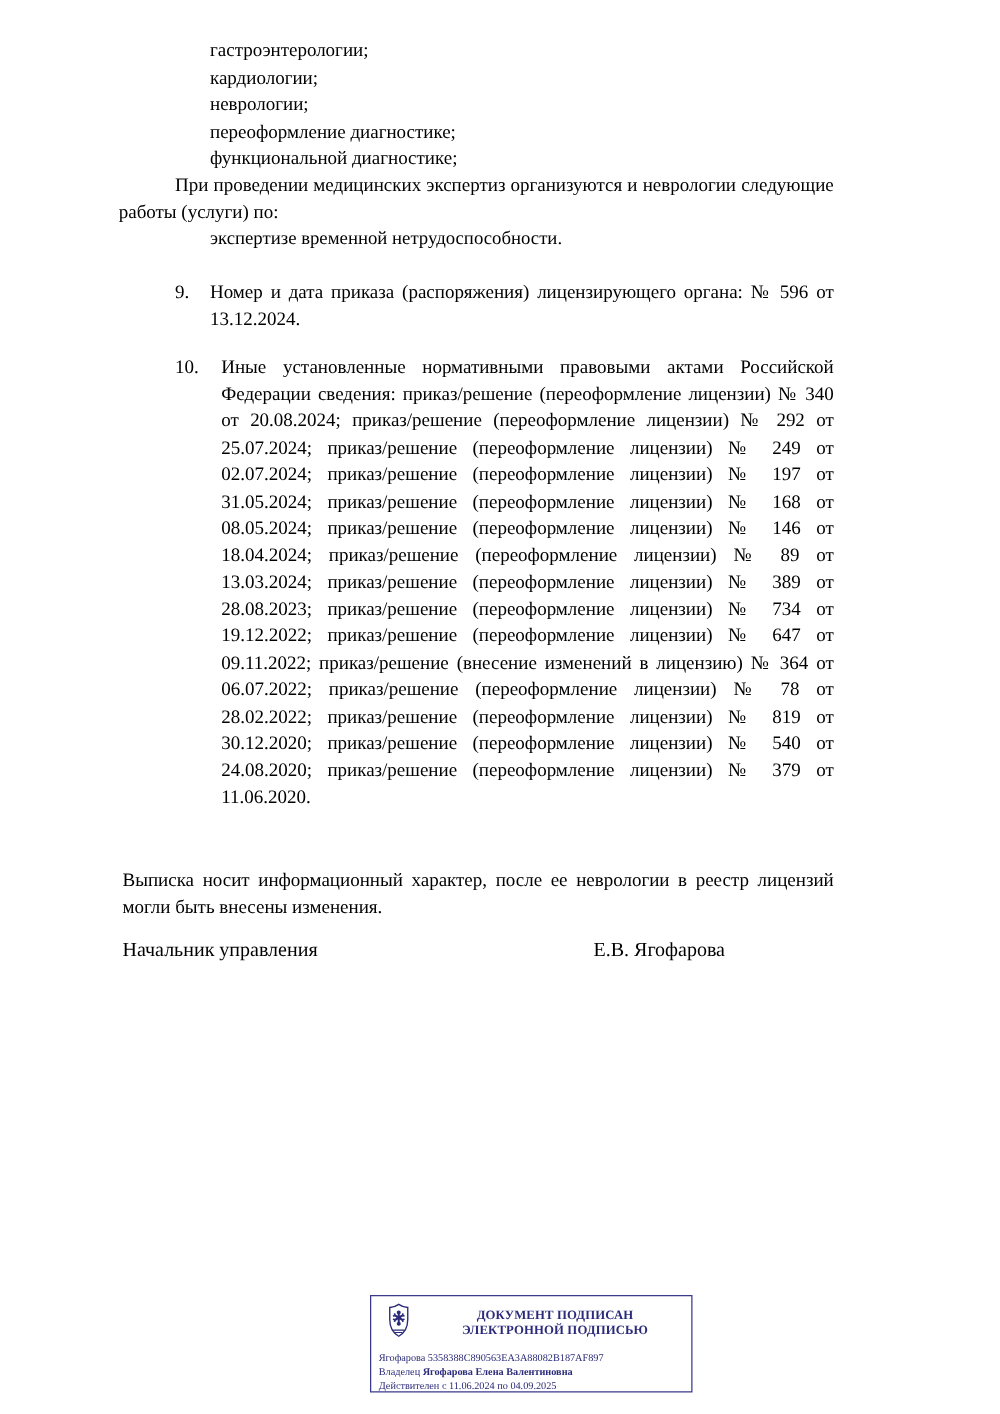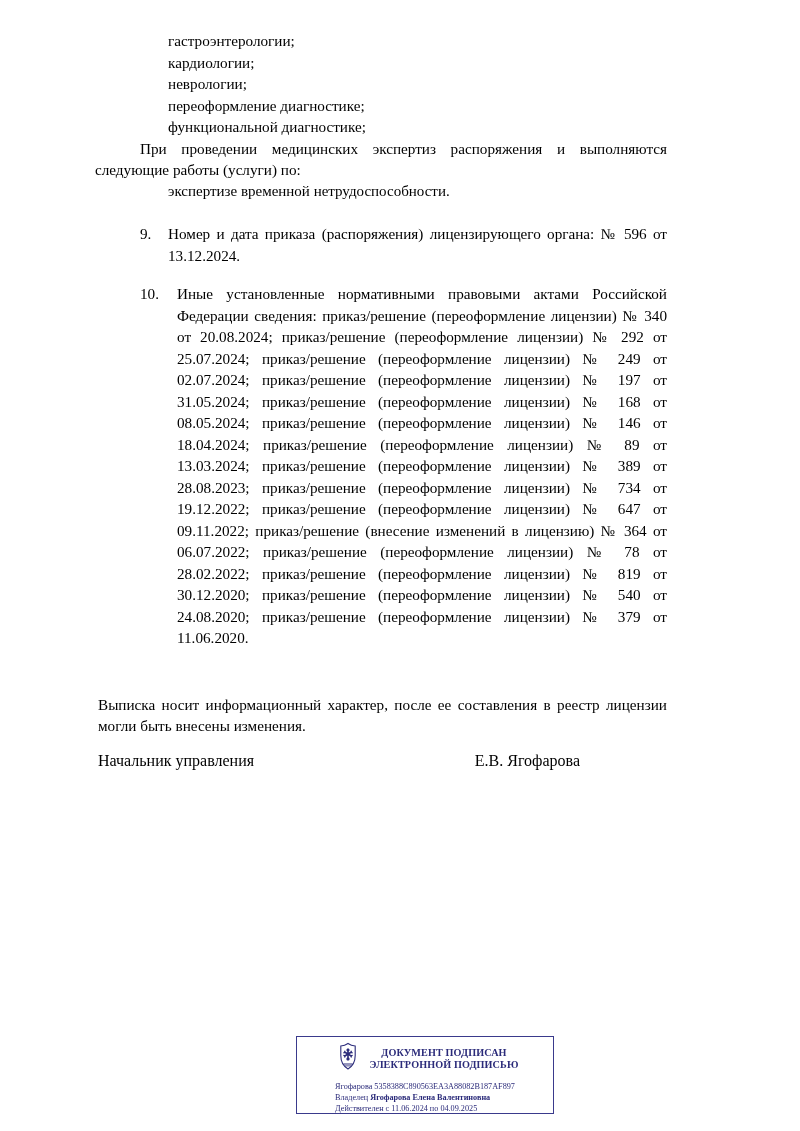--- a/index.html
+++ b/index.html
@@ -98,21 +98,20 @@
     left: 296px;
     top: 1036px;
     width: 258px;
     height: 78px;
     border: 1px solid #3a3a8c;
     box-sizing: border-box;
     background: #ffffff;
     display: flex;
     flex-direction: column;
     padding: 5px 6px 4px 6px;
-    align-items: center;
   }
   .stamp-top {
     display: flex;
     align-items: center;
     gap: 6px;
     height: 36px;
   }
   .stamp-emblem {
     width: 32px;
     height: 34px;
@@ -153,34 +152,34 @@
 <div class="page">
 
   <ul class="spec-list">
     <li>гастроэнтерологии;</li>
     <li>кардиологии;</li>
     <li>неврологии;</li>
     <li>переоформление диагностике;</li>
     <li>функциональной диагностике;</li>
   </ul>
 
-  <p class="para para-indent">При проведении медицинских экспертиз распоряжения и выполняются следующие работы (услуги) по:</p>
+  <p class="para para-indent">При проведении медицинских экспертиз организуются и неврологии следующие работы (услуги) по:</p>
   <div class="sub-line">экспертизе временной нетрудоспособности.</div>
 
   <div class="numbered num-9">
     <span class="num">9.</span>
     <span class="body">Номер и дата приказа (распоряжения) лицензирующего органа: № 596 от 13.12.2024.</span>
   </div>
 
   <div class="numbered num-10">
     <span class="num">10.</span>
     <span class="body">Иные установленные нормативными правовыми актами Российской Федерации сведения: приказ/решение (переоформление лицензии) № 340 от 20.08.2024; приказ/решение (переоформление лицензии) № 292 от 25.07.2024; приказ/решение (переоформление лицензии) № 249 от 02.07.2024; приказ/решение (переоформление лицензии) № 197 от 31.05.2024; приказ/решение (переоформление лицензии) № 168 от 08.05.2024; приказ/решение (переоформление лицензии) № 146 от 18.04.2024; приказ/решение (переоформление лицензии) № 89 от 13.03.2024; приказ/решение (переоформление лицензии) № 389 от 28.08.2023; приказ/решение (переоформление лицензии) № 734 от 19.12.2022; приказ/решение (переоформление лицензии) № 647 от 09.11.2022; приказ/решение (внесение изменений в лицензию) № 364 от 06.07.2022; приказ/решение (переоформление лицензии) № 78 от 28.02.2022; приказ/решение (переоформление лицензии) № 819 от 30.12.2020; приказ/решение (переоформление лицензии) № 540 от 24.08.2020; приказ/решение (переоформление лицензии) № 379 от 11.06.2020.</span>
   </div>
 
-  <p class="notice">Выписка носит информационный характер, после ее составления в реестр лицензии могли быть внесены изменения.</p>
+  <p class="notice">Выписка носит информационный характер, после ее неврологии в реестр лицензий могли быть внесены изменения.</p>
 
   <div class="signature-row">
     <span>Начальник управления</span>
     <span>Е.В. Ягофарова</span>
   </div>
 
 </div>
 
 <div class="sign-stamp">
   <div class="stamp-top">

